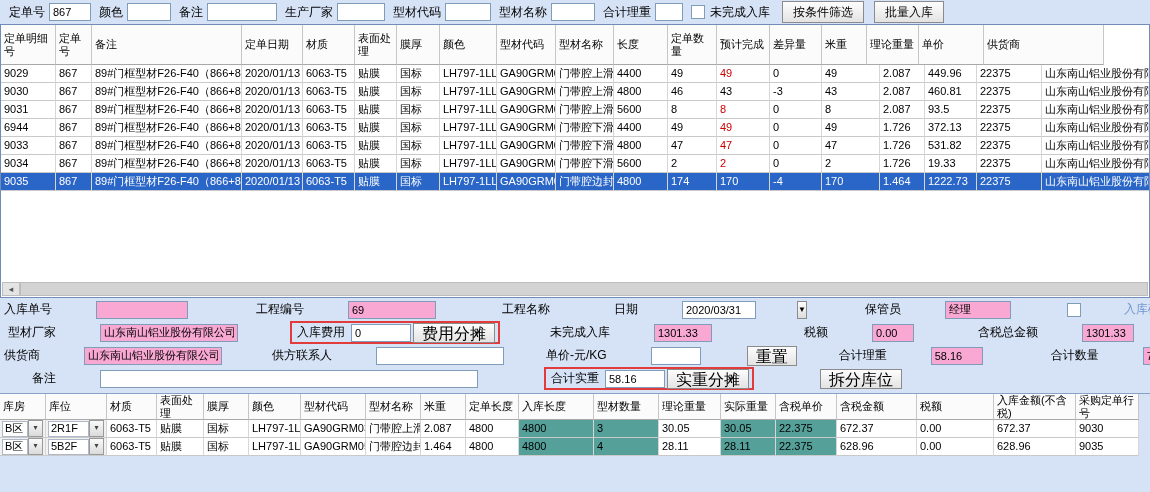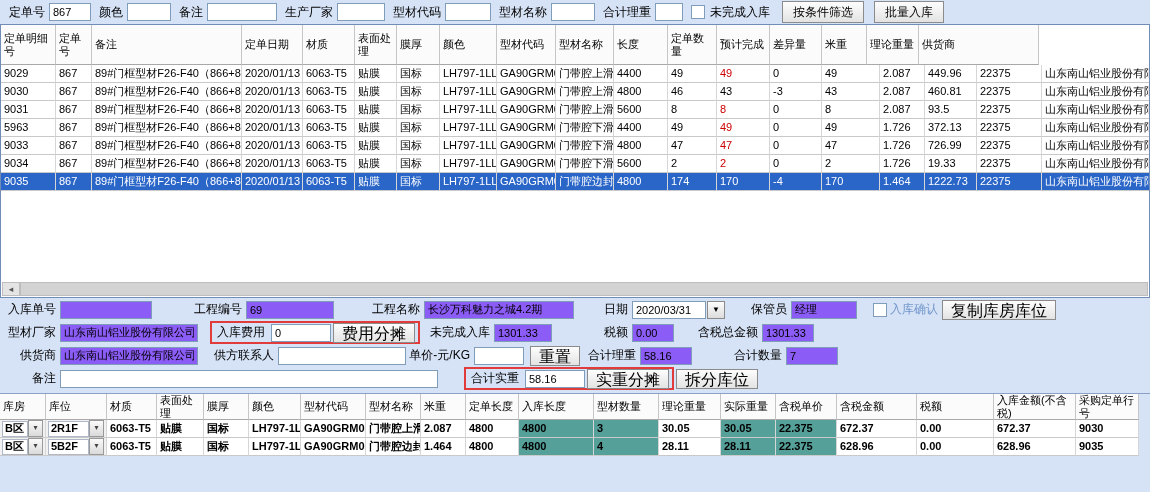--- a/index.html
+++ b/index.html
@@ -9,21 +9,21 @@
     font-family:"Liberation Sans","DejaVu Sans",sans-serif;
     font-size:12px;color:#000;
   }
   .row{display:flex;align-items:center;}
   .lbl{white-space:nowrap;padding:0 4px 0 2px;}
   .lbl.r{text-align:right;}
   input.fld{
     height:18px;border:1px solid #7f9db9;background:#fff;
     font-family:inherit;font-size:11px;padding:0 3px;box-sizing:border-box;
   }
-  input.fld.ro{background:#8b5cf6;}
+  input.fld.ro{background:#f9a8d4;}
   .btn{
     height:22px;border:1px solid #8b8b8b;background:linear-gradient(#fdfdfd,#e3e3e3);
     font-family:inherit;font-size:12px;padding:0 10px;white-space:nowrap;cursor:default;
   }
   .btn.sm{height:20px;padding:0 8px;font-size:16px;}
   .chk{
     width:12px;height:12px;border:1px solid #7f9db9;background:#fff;
     display:inline-block;margin:0 3px 0 6px;flex:0 0 auto;
   }
   
@@ -62,35 +62,35 @@
     position:absolute;left:1px;right:1px;bottom:1px;height:14px;
     background:#efefef;display:flex;align-items:stretch;
   }
   #hscroll .arrow{
     width:16px;background:#e4e4e4;border:1px solid #bdbdbd;
     font-size:9px;line-height:12px;text-align:center;color:#555;
   }
   #hscroll .thumb{flex:1;background:#d3d3d3;border:1px solid #bdbdbd;}
   
   #bottom-title{padding:4px 0 0 3px;}
-  .form-row{height:23px;padding-left:2px;}
+  .form-row{height:23px;padding-left:2px;gap:40px;}
   .redbox{
     display:flex;align-items:center;border:2px solid #e23b3b;
     padding:0 3px;margin:0 2px;height:23px;box-sizing:border-box;gap:2px;
   }
   .bluetext{color:#7096cc;}
   .datebtn{
     width:18px;height:18px;border:1px solid #8b8b8b;
     background:linear-gradient(#fdfdfd,#dcdcdc);font-size:8px;padding:0;margin-left:1px;
   }
   
   #bottom-table-wrap{margin-top:3px;border-top:1px solid #8aa0c4;background:#d6e2f5;}
   #bottom-table{background:#d6e2f5;}
   #bottom-table .th-row .cell{height:26px;background:#fbfbfb;}
-  #bottom-table .tr:not(.th-row) .cell{background:#fff;font-weight:bold;}
+  #bottom-table .tr:not(.th-row) .cell{background:#fff;}
   #bottom-table .tr:not(.th-row) .cell.c10,
   #bottom-table .tr:not(.th-row) .cell.c11,
   #bottom-table .tr:not(.th-row) .cell.c13,
   #bottom-table .tr:not(.th-row) .cell.c14{background:#56a09a;}
   
   .cell.combo{display:flex;align-items:center;padding:1px 2px;background:#f1f1f1 !important;}
   .cell.combo .cv{
     flex:1;background:#fff;border:1px solid #aeb8c8;height:14px;line-height:13px;
     padding:0 2px;overflow:hidden;
   }
@@ -143,20 +143,21 @@
           <div class="cell th tt c6">膜厚</div>
           <div class="cell th tt c7">颜色</div>
           <div class="cell th tt c8">型材代码</div>
           <div class="cell th tt c9">型材名称</div>
           <div class="cell th tt c10">长度</div>
           <div class="cell th tt c11">定单数量</div>
           <div class="cell th tt c12">预计完成</div>
           <div class="cell th tt c13">差异量</div>
           <div class="cell th tt c15">米重</div>
           <div class="cell th tt c16">理论重量</div>
+          <div class="cell th tt c17">单价</div>
           <div class="cell th tt c18">供货商</div>
         </div>
         <div class="tr">
           <div class="cell td tt c0">9029</div>
           <div class="cell td tt c1">867</div>
           <div class="cell td tt c2">89#门框型材F26-F40（866+867）</div>
           <div class="cell td tt c3">2020/01/13</div>
           <div class="cell td tt c4">6063-T5</div>
           <div class="cell td tt c5">贴膜</div>
           <div class="cell td tt c6">国标</div>
@@ -209,21 +210,21 @@
           <div class="cell td tt c11">8</div>
           <div class="cell td tt c12 alert">8</div>
           <div class="cell td tt c13">0</div>
           <div class="cell td tt c14">8</div>
           <div class="cell td tt c15">2.087</div>
           <div class="cell td tt c16">93.5</div>
           <div class="cell td tt c17">22375</div>
           <div class="cell td tt c18">山东南山铝业股份有限公司</div>
         </div>
         <div class="tr">
-          <div class="cell td tt c0">5963</div>
+          <div class="cell td tt c0">6944</div>
           <div class="cell td tt c1">867</div>
           <div class="cell td tt c2">89#门框型材F26-F40（866+867）</div>
           <div class="cell td tt c3">2020/01/13</div>
           <div class="cell td tt c4">6063-T5</div>
           <div class="cell td tt c5">贴膜</div>
           <div class="cell td tt c6">国标</div>
           <div class="cell td tt c7">LH797-1LL0</div>
           <div class="cell td tt c8">GA90GRM04</div>
           <div class="cell td tt c9">门带腔下滑</div>
           <div class="cell td tt c10">4400</div>
@@ -246,21 +247,21 @@
           <div class="cell td tt c6">国标</div>
           <div class="cell td tt c7">LH797-1LL0</div>
           <div class="cell td tt c8">GA90GRM04</div>
           <div class="cell td tt c9">门带腔下滑</div>
           <div class="cell td tt c10">4800</div>
           <div class="cell td tt c11">47</div>
           <div class="cell td tt c12 alert">47</div>
           <div class="cell td tt c13">0</div>
           <div class="cell td tt c14">47</div>
           <div class="cell td tt c15">1.726</div>
-          <div class="cell td tt c16">726.99</div>
+          <div class="cell td tt c16">531.82</div>
           <div class="cell td tt c17">22375</div>
           <div class="cell td tt c18">山东南山铝业股份有限公司</div>
         </div>
         <div class="tr">
           <div class="cell td tt c0">9034</div>
           <div class="cell td tt c1">867</div>
           <div class="cell td tt c2">89#门框型材F26-F40（866+867）</div>
           <div class="cell td tt c3">2020/01/13</div>
           <div class="cell td tt c4">6063-T5</div>
           <div class="cell td tt c5">贴膜</div>
@@ -308,21 +309,20 @@
 </div>
 
 <div>
 
   <div class="form-row row">
     <span class="lbl r" style="width:52px">入库单号</span>
     <input class="fld ro" style="width: 92px;" value="">
     <span class="lbl r" style="width:62px;margin-left:26px">工程编号</span>
     <input class="fld ro" style="width: 88px;" value="69">
     <span class="lbl r" style="width:60px;margin-left:24px">工程名称</span>
-    <input class="fld ro" style="width: 150px;" value="长沙万科魅力之城4.2期">
     <span class="lbl r" style="width:34px;margin-left:18px">日期</span>
     <input class="fld" style="width: 74px;" value="2020/03/31">
     <button class="datebtn">▼</button>
     <span class="lbl r" style="width:44px;margin-left:16px">保管员</span>
     <input class="fld ro" style="width: 66px;" value="经理">
     <span class="chk" style="margin-left:16px"></span>
     <span class="lbl bluetext" style="padding-left:0">入库确认</span>
     <button class="btn sm">复制库房库位</button>
   </div>
 
@@ -357,21 +357,21 @@
   </div>
 
   <div class="form-row row">
     <span class="lbl r" style="width:52px">备注</span>
     <input class="fld" style="width: 378px;" value="">
     <div class="redbox" style="margin-left:26px">
       <span class="lbl">合计实重</span>
       <input class="fld" style="width: 60px;" value="58.16">
       <button class="btn sm">实重分摊</button>
     </div>
-    <button class="btn sm" style="margin-left:0">拆分库位</button>
+    <button class="btn sm" style="margin-left:24px">拆分库位</button>
   </div>
 
   <div id="bottom-table-wrap">
     <div id="bottom-table" class="tbl">
         <div class="tr th-row">
           <div class="cell th bt c0">库房</div>
           <div class="cell th bt c1">库位</div>
           <div class="cell th bt c2">材质</div>
           <div class="cell th bt c3">表面处理</div>
           <div class="cell th bt c4">膜厚</div>

